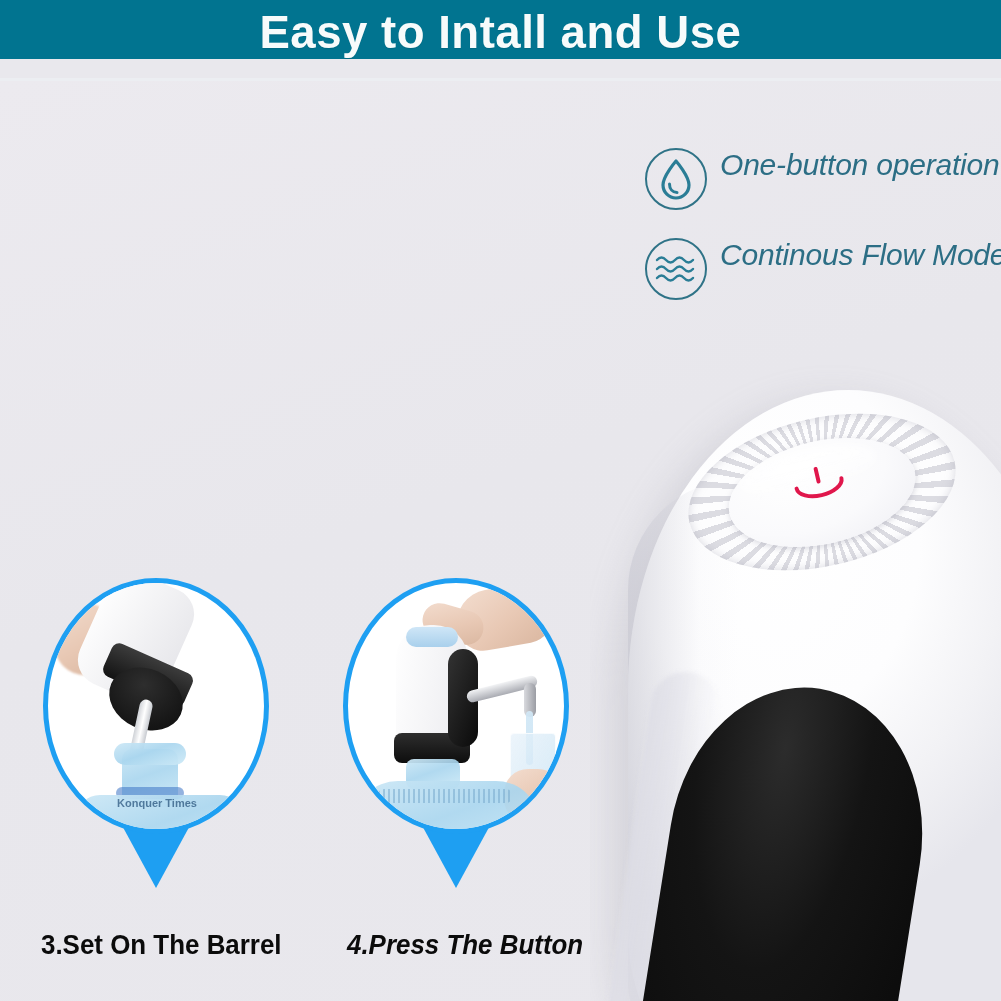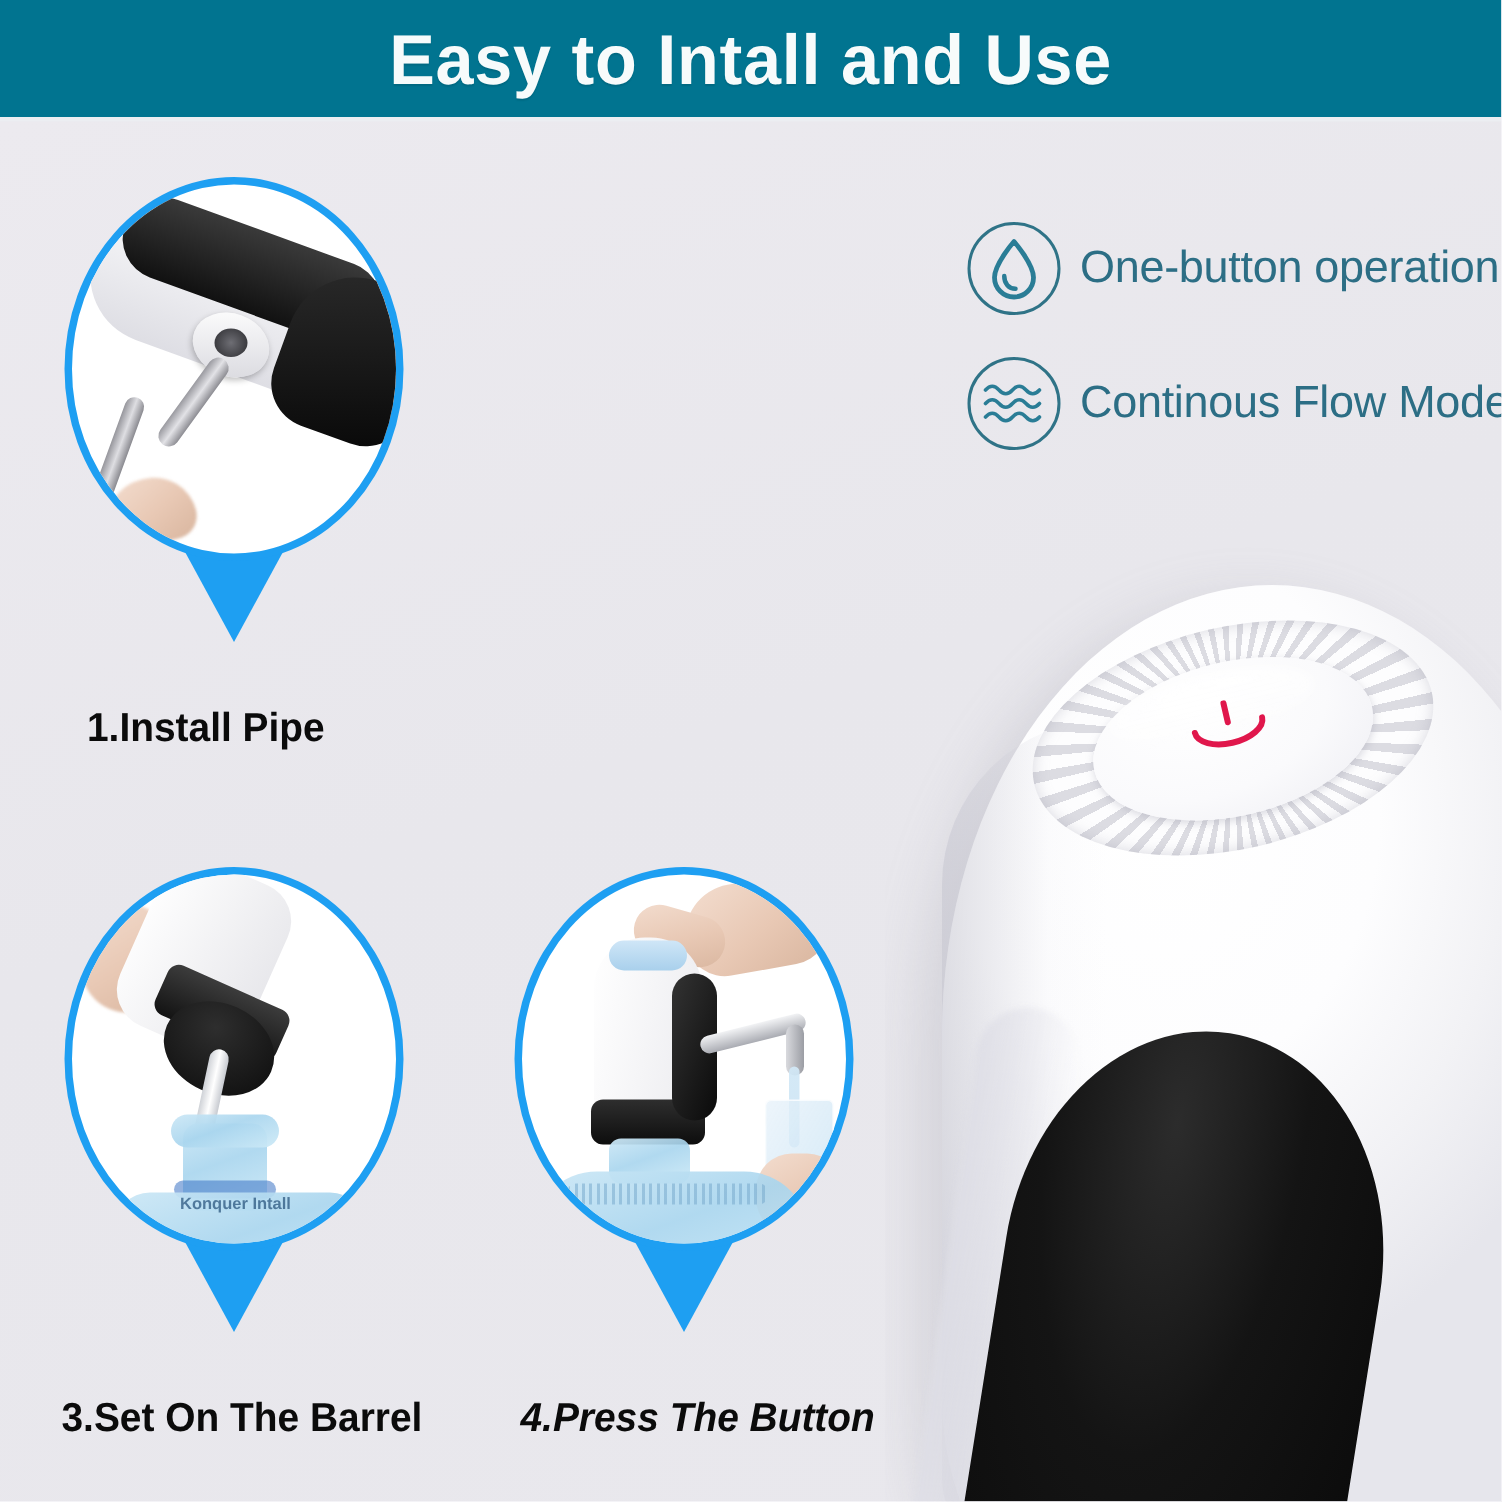--- a/index.html
+++ b/index.html
@@ -17,24 +17,24 @@
     height: 1001px;
     overflow: hidden;
     background: #e9e8ed;
   }
 
   
   .banner {
     position: absolute;
     left: 0; top: 0;
     width: 1001px;
-    height: 78px;
+    height: 59px;
     background: #017490;
     display: flex;
-    align-items: center;
+    align-items: flex-end;
     justify-content: center;
   }
   .banner-title {
     color: #f7fbfb;
     font-family: "Liberation Sans", sans-serif;
     font-weight: bold;
     font-size: 47px;
     letter-spacing: 0.5px;
     transform: scaleX(0.97);
     white-space: nowrap;
@@ -97,22 +97,23 @@
     color: #0b0b0b;
     white-space: nowrap;
     transform: scaleX(0.96);
     transform-origin: left center;
   }
 
   
   .feature {
     position: absolute;
     display: flex;
-    align-items: center;
+    align-items: flex-start;
     gap: 13px;
+    font-style: italic;
   }
   .feature-icon {
     width: 62px; height: 62px;
     border-radius: 50%;
     border: 2.5px solid #2f7387;
     box-sizing: border-box;
     display: flex;
     align-items: center;
     justify-content: center;
     flex: none;
@@ -266,59 +267,39 @@
     <div class="feature-icon">
       <svg width="44" height="34" viewBox="0 0 44 34">
         <path d="M3 8 q4.5 -5 9 0 t9 0 t9 0 t9 0" fill="none" stroke="#2a7d96" stroke-width="2.4" stroke-linecap="round"></path>
         <path d="M3 17 q4.5 -5 9 0 t9 0 t9 0 t9 0" fill="none" stroke="#2a7d96" stroke-width="2.4" stroke-linecap="round"></path>
         <path d="M3 26 q4.5 -5 9 0 t9 0 t9 0 t9 0" fill="none" stroke="#2a7d96" stroke-width="2.4" stroke-linecap="round"></path>
       </svg>
     </div>
     <div class="feature-label">Continous Flow Mode</div>
   </div>
 
-  <div class="pin" style="left:43px; top:118px;">
-    <div class="pin-tail"></div>
-    <div class="pin-circle">
-      <div class="pin-photo">
-
-        <div class="ph" style="left:8px; top:38px; width:230px; height:92px; background:linear-gradient(180deg,#fcfcfd,#dedee4); border-radius:46px; transform:rotate(20deg);"></div>
-        <div class="ph" style="left:30px; top:30px; width:180px; height:55px; background:linear-gradient(180deg,#3a3a3a,#111); border-radius:30px; transform:rotate(20deg);"></div>
-        <div class="ph" style="left:140px; top:62px; width:95px; height:108px; background:linear-gradient(160deg,#2b2b2b,#080808); border-radius:46px 46px 30px 30px; transform:rotate(20deg);"></div>
-
-        <div class="ph" style="left:80px; top:86px; width:52px; height:42px; background:linear-gradient(160deg,#ffffff,#d7d7dd); border-radius:50%; transform:rotate(20deg); box-shadow:0 2px 4px rgba(0,0,0,0.25);"></div>
-        <div class="ph" style="left:95px; top:96px; width:22px; height:19px; background:radial-gradient(circle,#6e6e74,#2a2a2e); border-radius:50%;"></div>
-
-        <div class="ph" style="left:74px; top:110px; width:14px; height:70px; background:linear-gradient(90deg,#9a9aa0,#e2e2e6,#8d8d93); border-radius:7px; transform:rotate(36deg);"></div>
-        <div class="ph" style="left:25px; top:140px; width:13px; height:72px; background:linear-gradient(90deg,#96969c,#dedee2,#8a8a90); border-radius:7px; transform:rotate(20deg);"></div>
-
-        <div class="ph hand" style="left:22px; top:196px; width:60px; height:44px; border-radius:30px 30px 16px 16px; transform:rotate(-14deg); filter:blur(1px);"></div>
-      </div>
-    </div>
-    <div class="pin-caption" style="left:15px; top:352px;">1.Install Pipe</div>
-  </div>
 
 
   <div class="pin" style="left:43px; top:578px;">
     <div class="pin-tail"></div>
     <div class="pin-circle">
       <div class="pin-photo">
         <div class="ph hand" style="left:6px; top:20px; width:62px; height:72px; border-radius:34px; filter:blur(1.2px);"></div>
 
         <div class="ph" style="left:42px; top:-6px; width:92px; height:120px; background:linear-gradient(100deg,#ffffff,#e6e6ea); border-radius:26px; transform:rotate(24deg);"></div>
         <div class="ph" style="left:56px; top:74px; width:88px; height:36px; background:linear-gradient(180deg,#3c3c3c,#131313); border-radius:8px; transform:rotate(24deg);"></div>
         <div class="ph" style="left:60px; top:86px; width:76px; height:60px; background:radial-gradient(ellipse at 40% 30%,#2e2e2e,#0b0b0b); border-radius:50%; transform:rotate(24deg);"></div>
 
         <div class="ph" style="left:86px; top:116px; width:13px; height:66px; background:linear-gradient(90deg,#cfd2d7,#ffffff,#c7cad0); border-radius:7px; transform:rotate(12deg);"></div>
 
         <div class="ph glassy" style="left:74px; top:166px; width:56px; height:58px; border-radius:10px;"></div>
         <div class="ph glassy" style="left:66px; top:160px; width:72px; height:22px; border-radius:12px;"></div>
         <div class="ph" style="left:68px; top:204px; width:68px; height:12px; background:#3b72c4; opacity:0.55; border-radius:6px;"></div>
         <div class="ph glassy" style="left:28px; top:212px; width:168px; height:70px; border-radius:24px 24px 0 0;"></div>
-        <div class="ph" style="left:54px; top:214px; width:110px; height:18px; color:#16426e; font-family:'Liberation Sans',sans-serif; font-size:11px; font-weight:bold; text-align:center; opacity:0.65;">Konquer Intall</div>
+        <div class="ph" style="left:54px; top:214px; width:110px; height:18px; color:#16426e; font-family:'Liberation Sans',sans-serif; font-size:11px; font-weight:bold; text-align:center; opacity:0.65;">Konquer Times</div>
       </div>
     </div>
     <div class="pin-caption" style="left:-2px; top:352px;">3.Set On The Barrel</div>
   </div>
 
   <div class="pin" style="left:343px; top:578px;font-style:italic;">
     <div class="pin-tail"></div>
     <div class="pin-circle">
       <div class="pin-photo">
 

